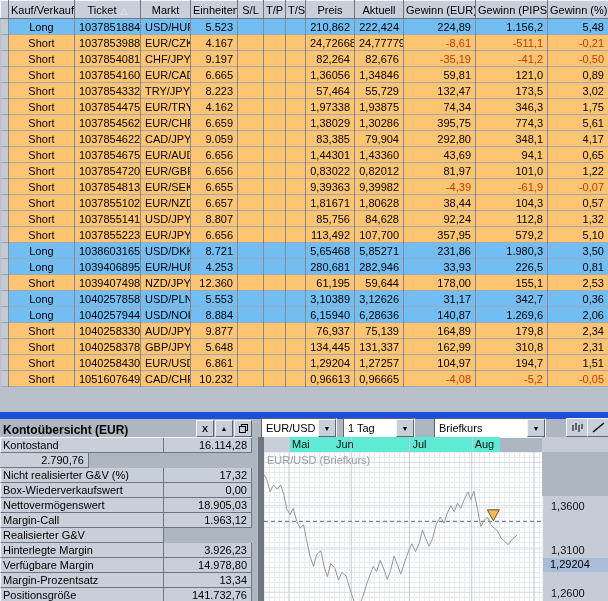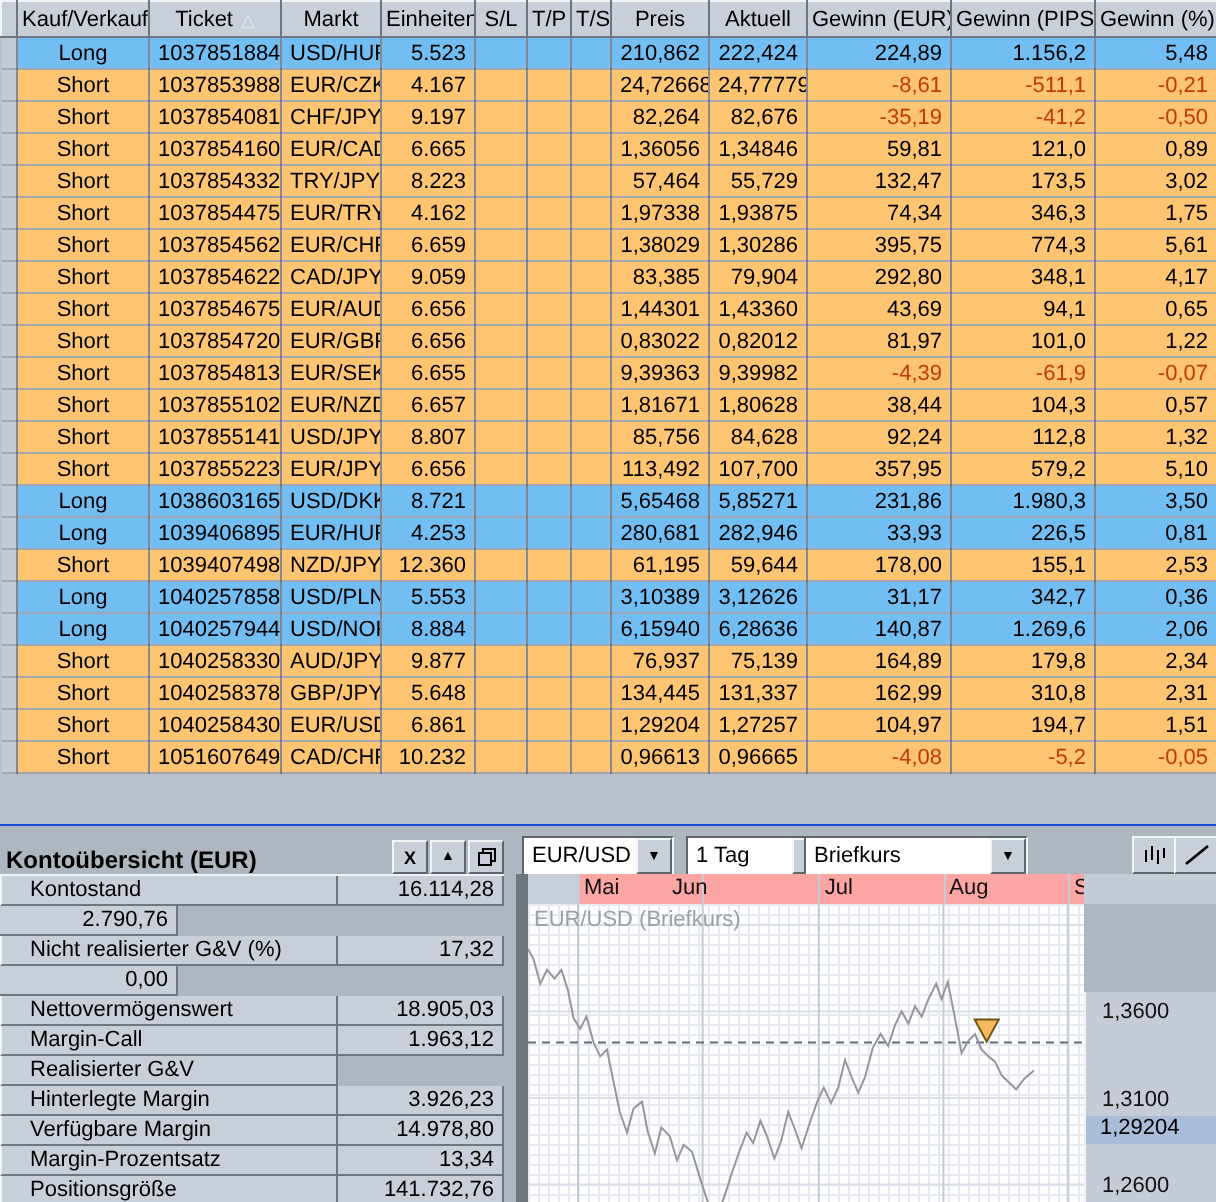--- a/index.html
+++ b/index.html
@@ -2,21 +2,21 @@
 <html><head>
 <meta charset="utf-8">
 <style>
   html,body{margin:0;padding:0;}
   body{width:608px;height:601px;overflow:hidden;background:#aeb6c0;
        font-family:"Liberation Sans",sans-serif;font-size:11px;color:#000;}
   #app{position:relative;width:608px;height:601px;}
 
   
   #positions-wrap{position:absolute;left:0;top:0;width:608px;height:412px;
-    background:#b9c0ca;border-bottom:1px solid #1d4ed8;overflow:hidden;}
+    background:#b9c0ca;border-bottom:7px solid #1d4ed8;overflow:hidden;}
   table.pos{border-collapse:collapse;table-layout:fixed;width:608px;}
   table.pos th{height:17px;background:#c8cfd9;font-weight:normal;
     border-top:1px solid #f2f5f8;border-left:1px solid #f2f5f8;
     border-right:1px solid #70767f;border-bottom:1px solid #70767f;
     padding:0 2px;white-space:nowrap;overflow:hidden;text-align:center;}
   table.pos td{height:15px;padding:0 4px;white-space:nowrap;overflow:hidden;
     border-top:1px solid rgba(255,255,255,.55);
     border-right:1px solid rgba(0,0,0,.28);
     border-bottom:1px solid rgba(0,0,0,.12);}
   tr.long td{background:#72bef2;}
@@ -31,21 +31,21 @@
   #account-panel{position:absolute;left:0;top:418px;width:252px;height:183px;}
   #account-title-bar{height:19px;display:flex;align-items:flex-end;}
   #account-title{font-weight:bold;font-size:12px;padding-left:3px;flex:1;}
   .winbtn{width:16px;height:15px;margin-left:1px;background:#c8cfd9;
     border-top:1px solid #f2f5f8;border-left:1px solid #f2f5f8;
     border-right:1px solid #5f656d;border-bottom:1px solid #5f656d;
     display:flex;align-items:center;justify-content:center;
     font-size:9px;font-weight:bold;cursor:default;}
   #account-rows{border-top:1px solid #f0f3f6;}
   .acc-row{display:flex;height:15px;}
-  .acc-row .lbl{width:160px;background:#c8cfd9;padding:1px 3px 0 14px;
+  .acc-row .lbl{width:160px;background:#c8cfd9;padding:1px 3px 0 2px;
     border-left:1px solid #f0f3f6;border-right:1px solid #70767f;
     border-bottom:1px solid #70767f;overflow:hidden;white-space:nowrap;}
   .acc-row .val{width:84px;background:#c8cfd9;padding:1px 4px 0 0;text-align:right;
     border-right:1px solid #70767f;border-bottom:1px solid #70767f;
     overflow:hidden;white-space:nowrap;}
   .acc-row .val.neg{color:#d24432;margin-top:20px;}
 
   
   #chart-panel{position:absolute;left:258px;top:418px;width:350px;height:183px;}
   #chart-toolbar{position:absolute;left:0;top:0;width:350px;height:19px;}
@@ -56,22 +56,22 @@
   .combo .cv{flex:1;padding-left:4px;overflow:hidden;white-space:nowrap;}
   .combo .cb{width:16px;height:16px;background:#c8cfd9;
     border-top:1px solid #f2f5f8;border-left:1px solid #f2f5f8;
     border-right:1px solid #5f656d;border-bottom:1px solid #5f656d;
     display:flex;align-items:center;justify-content:center;font-size:7px;}
   .iconbtn{position:absolute;top:0;width:20px;height:17px;background:#c8cfd9;
     border-top:1px solid #f2f5f8;border-left:1px solid #f2f5f8;
     border-right:1px solid #5f656d;border-bottom:1px solid #5f656d;
     display:flex;align-items:center;justify-content:center;}
   #chart-leftbar{position:absolute;left:0;top:19px;width:6px;height:164px;background:#6f767e;}
-  #month-row{position:absolute;left:6px;top:19px;width:278px;height:15px;
-    background:#fca5a5;border-bottom:1px solid #aab1bb;overflow:hidden;}
+  #month-row{position:absolute;left:6px;top:19px;width:236px;height:15px;
+    background:#5eead4;border-bottom:1px solid #aab1bb;overflow:hidden;}
   #month-corner{position:absolute;left:0;top:0;height:15px;background:#c8cfd9;
     border-right:1px solid #9aa1ab;}
   .month-lbl{position:absolute;top:1px;color:#111;}
   #axis-corner{position:absolute;left:284px;top:19px;width:66px;height:15px;background:#c5ccd6;}
   #plot{position:absolute;left:6px;top:34px;width:278px;height:149px;background:#fff;
     background-image:
       repeating-linear-gradient(to right,#e7eaf0 0 1px,transparent 1px 5px),
       repeating-linear-gradient(to bottom,#e7eaf0 0 1px,transparent 1px 5px);}
   #plot svg{position:absolute;left:0;top:0;}
   #plot-title{position:absolute;left:3px;top:2px;color:#9aa0a8;z-index:3;}
@@ -488,20 +488,21 @@
           <div class="val">16.114,28</div>
         </div>
         <div class="acc-row">
           <div class="val">2.790,76</div>
         </div>
         <div class="acc-row">
           <div class="lbl">Nicht realisierter G&amp;V (%)</div>
           <div class="val">17,32</div>
         </div>
         <div class="acc-row">
+          <div class="lbl">Box-Wiederverkaufswert</div>
           <div class="val">0,00</div>
         </div>
         <div class="acc-row">
           <div class="lbl">Nettovermögenswert</div>
           <div class="val">18.905,03</div>
         </div>
         <div class="acc-row">
           <div class="lbl">Margin-Call</div>
           <div class="val">1.963,12</div>
         </div>
@@ -531,21 +532,21 @@
   <div id="chart-panel">
     <div id="chart-toolbar">
       <div class="combo" style="left:3px;width:74px;">
         <span class="cv">EUR/USD</span>
         <span class="cb">▼</span>
       </div>
       <div class="combo" style="left:85px;width:70px;">
         <span class="cv">1 Tag</span>
         <span class="cb">▼</span>
       </div>
-      <div class="combo" style="left:144px;width:110px;">
+      <div class="combo" style="left:176px;width:110px;">
         <span class="cv">Briefkurs</span>
         <span class="cb">▼</span>
       </div>
       <div class="iconbtn" style="left:308px;">
         <svg width="13" height="11" viewBox="0 0 13 11" aria-hidden="true">
           <line x1="2" y1="3" x2="2" y2="9" stroke="#000"></line>
           <line x1="5" y1="1" x2="5" y2="8" stroke="#000"></line>
           <line x1="8" y1="3" x2="8" y2="10" stroke="#000"></line>
           <line x1="11" y1="2" x2="11" y2="7" stroke="#000"></line>
         </svg>

